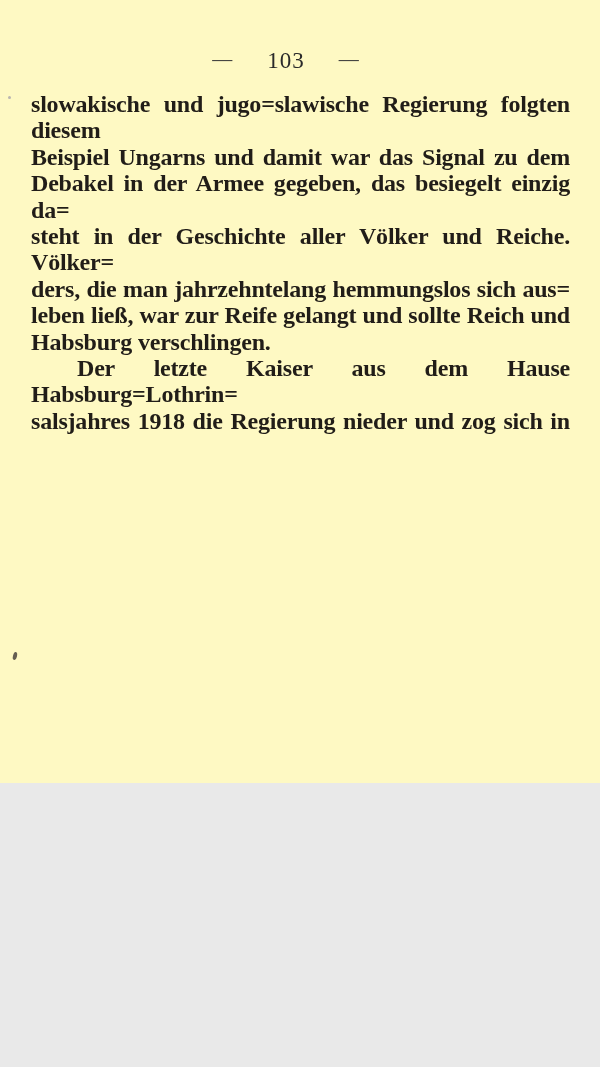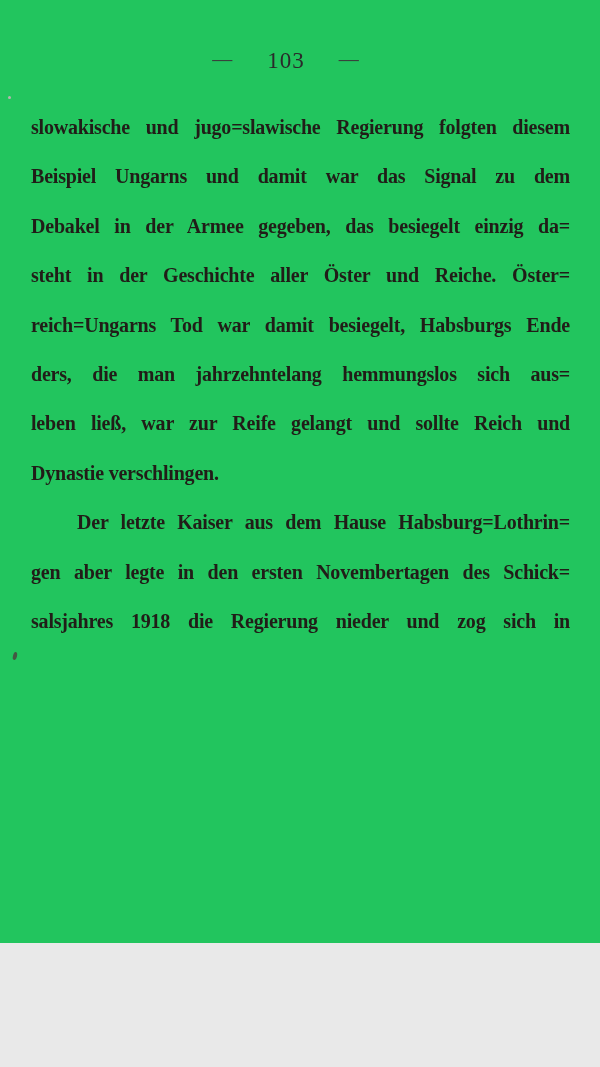--- a/index.html
+++ b/index.html
@@ -3,22 +3,22 @@
 <meta charset="utf-8">
 <style>
   html, body { margin: 0; padding: 0; }
   body {
     width: 600px; height: 1067px;
     background: #e9e9e9;
     font-family: "Liberation Serif", "DejaVu Serif", serif;
   }
   .page {
     position: relative;
-    width: 600px; height: 943px;
-    background: #22c55e;
+    width: 600px; height: 783px;
+    background: #fef9c3;
     overflow: hidden;
     color: #221e1a;
     font-family: Liberation Serif, serif;
   }
   .running-head {
     position: absolute;
     top: 48px; left: 0;
     width: 100%;
     text-align: center;
     transform: translateX(-14px);
@@ -35,28 +35,27 @@
     top: -2px;
     color: #3a3a3a;
   }
   .text-block {
     position: absolute;
     top: 91px;
     left: 31px;
     width: 539px;
   }
   .line {
-    font-size: 20px;
+    font-size: 24px;
     font-weight: 700;
     line-height: 26.4px;
     letter-spacing: -0.2px;
     color: #211d18;
     text-align: left;
     white-space: normal;
-    margin-top: 23px;
   }
   .line.j {
     text-align: justify;
     text-align-last: justify;
   }
   .line.ind { text-indent: 46px; }
   .speck {
     position: absolute;
     left: 13px; top: 652px;
     width: 4px; height: 8px;
@@ -79,26 +78,24 @@
 <div class="page">
 
   <div class="running-head">
     <span class="dash">—</span><span>103</span><span class="dash">—</span>
   </div>
 
   <div class="text-block">
       <div class="line j">slowakische und jugo=slawische Regierung folgten diesem</div>
       <div class="line j">Beispiel Ungarns und damit war das Signal zu dem</div>
       <div class="line j">Debakel in der Armee gegeben, das besiegelt einzig da=</div>
-      <div class="line j">steht in der Geschichte aller Öster und Reiche. Öster=</div>
-      <div class="line j">reich=Ungarns Tod war damit besiegelt, Habsburgs Ende</div>
+      <div class="line j">steht in der Geschichte aller Völker und Reiche. Völker=</div>
       <div class="line j">ders, die man jahrzehntelang hemmungslos sich aus=</div>
       <div class="line j">leben ließ, war zur Reife gelangt und sollte Reich und</div>
-      <div class="line">Dynastie verschlingen.</div>
+      <div class="line">Habsburg verschlingen.</div>
       <div class="line j ind">Der letzte Kaiser aus dem Hause Habsburg=Lothrin=</div>
-      <div class="line j">gen aber legte in den ersten Novembertagen des Schick=</div>
       <div class="line j">salsjahres 1918 die Regierung nieder und zog sich in</div>
     </div>
 
   <div class="speck"></div>
   <div class="speck2"></div>
 
 </div>
 
 </body></html>

